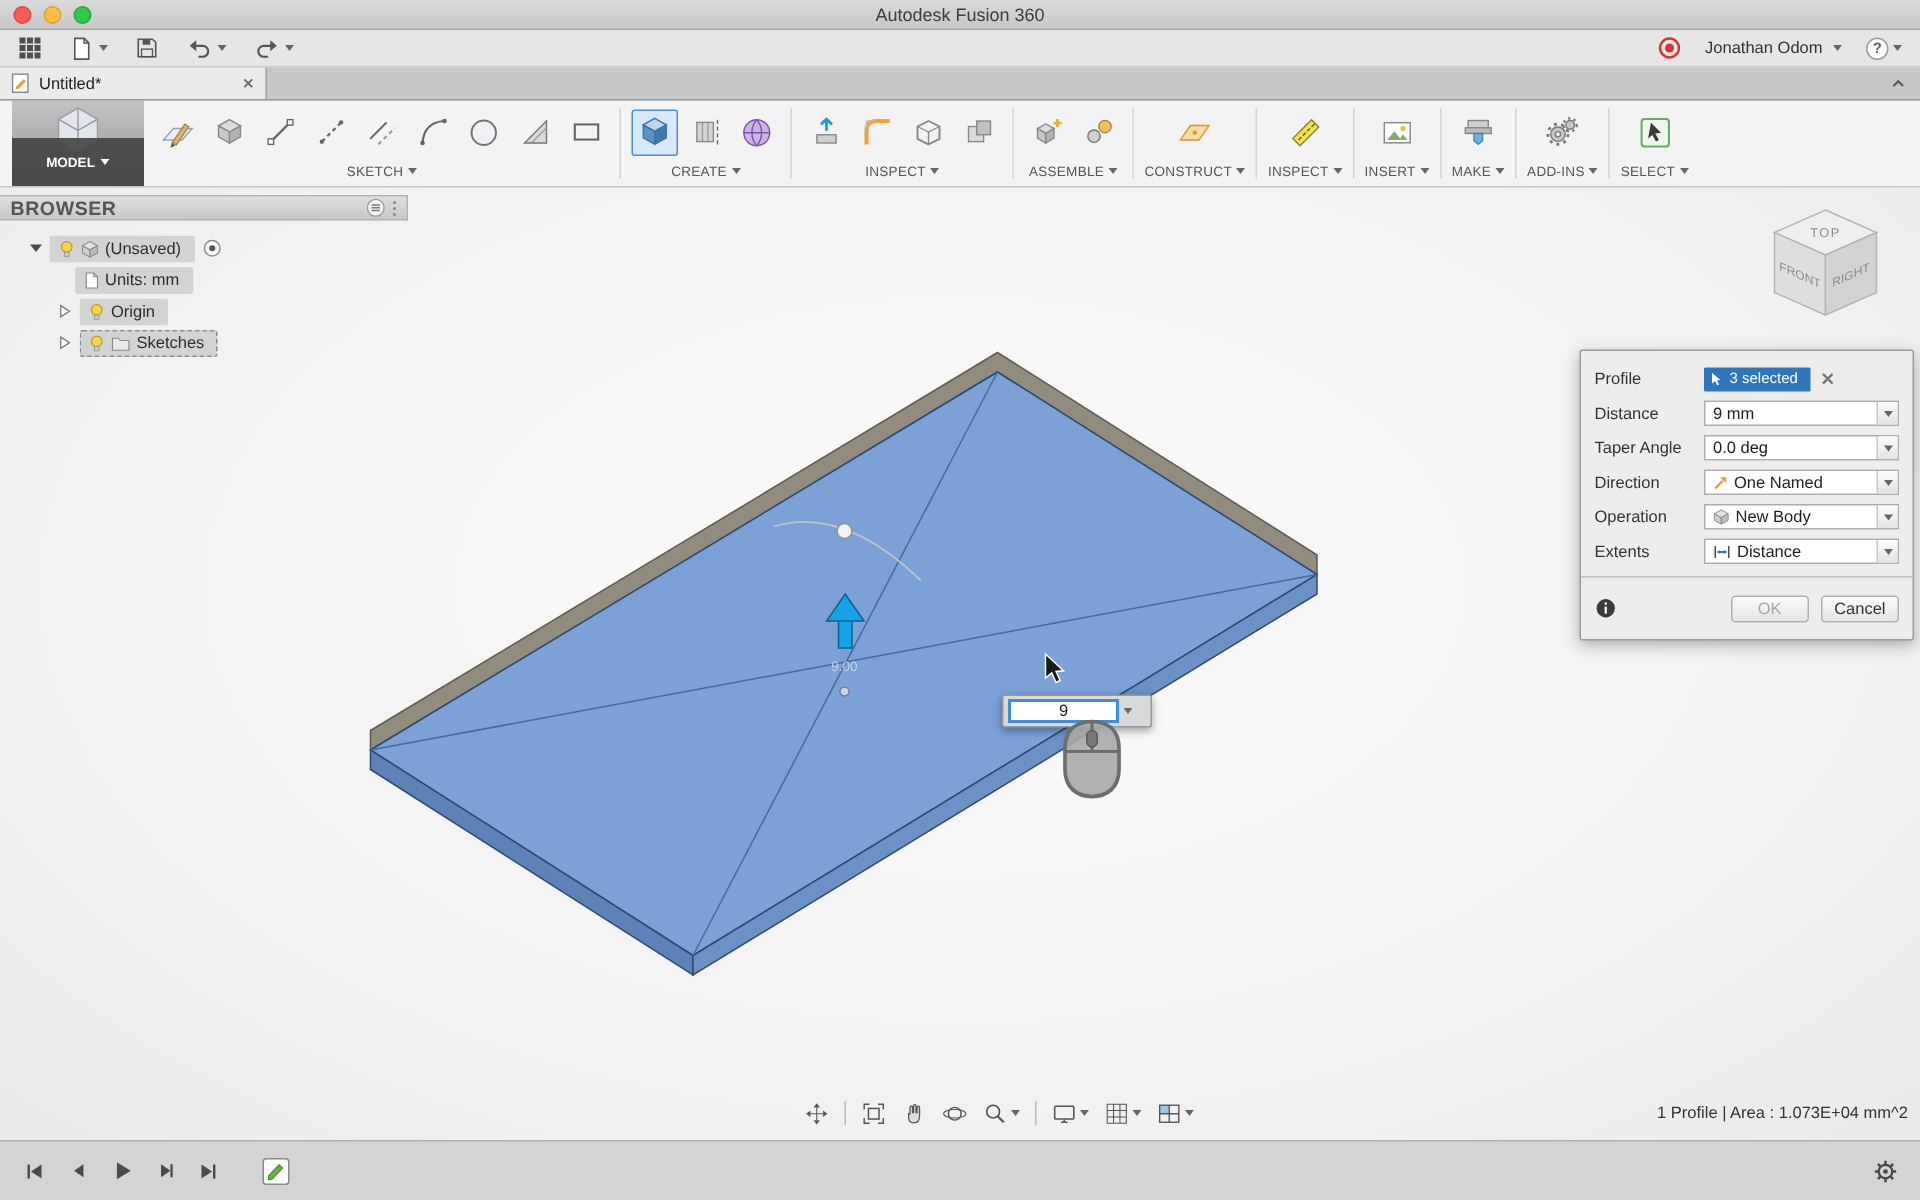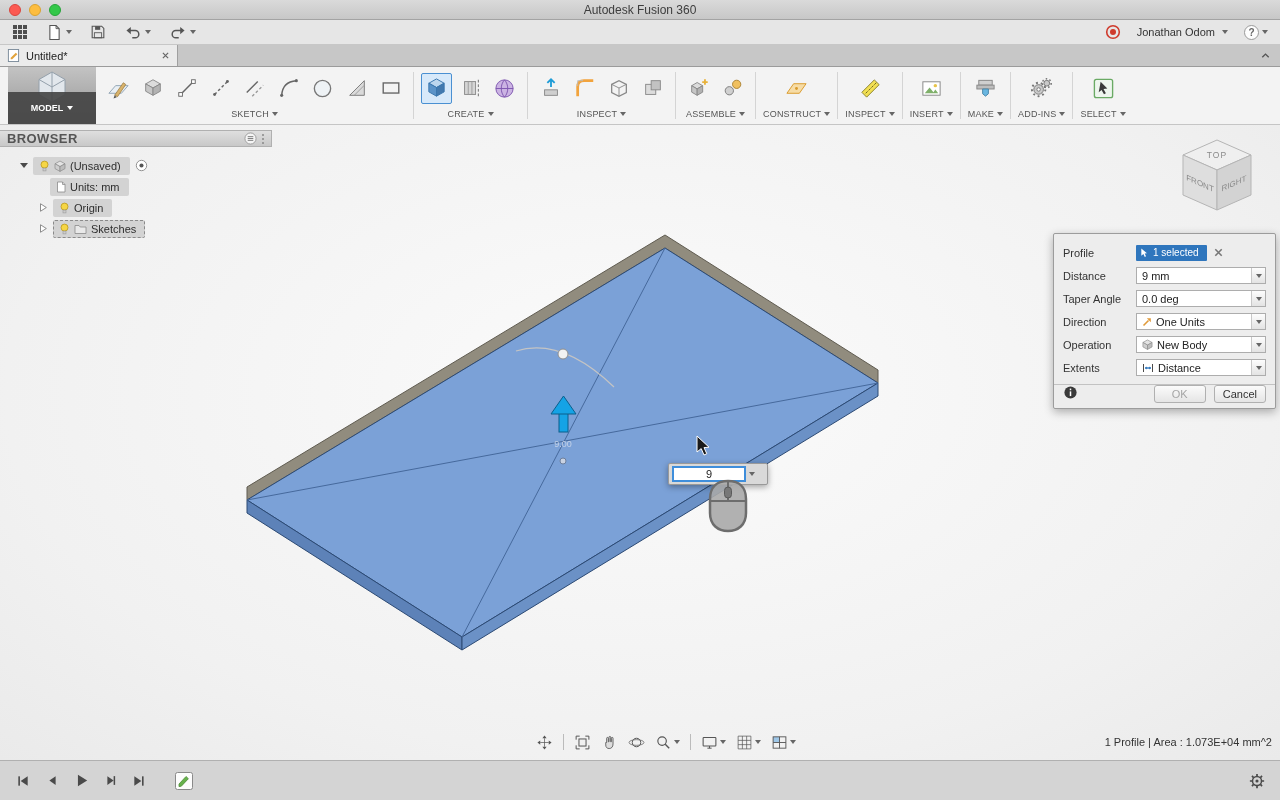--- a/index.html
+++ b/index.html
@@ -67,21 +67,21 @@
   .dlg{position:absolute;left:1053px;top:108px;width:223px;background:#ededed;border:1px solid #9c9c9c;border-radius:2px;box-shadow:0 3px 10px rgba(0,0,0,.3);z-index:10}
   .dlg-title{height:21px;background:linear-gradient(#ebebeb,#d3d3d3);border-bottom:1px solid #b5b5b5;display:flex;align-items:center;gap:6px;padding:0 7px}
   .dlg-title .dt{font-size:11px;font-weight:bold;color:#333;flex:1}
   .dlg-body{padding:7px 9px 5px}
   .frow{display:flex;align-items:center;height:23px}
   .flabel{width:73px;font-size:11px;color:#333;flex:none}
   .fctrl{flex:1;display:flex;align-items:center;gap:6px}
   .combo{flex:1;height:17px;background:#fff;border:1px solid #adadad;display:flex;align-items:center;gap:4px;font-size:11px;color:#222;padding-left:5px}
   .cmbarw{margin-left:auto;width:14px;height:15px;border-left:1px solid #c8c8c8;background:linear-gradient(#fdfdfd,#e3e3e3);display:flex;align-items:center;justify-content:center;flex:none}
   .badge{background:#2f76bd;color:#fff;font-size:10px;height:16px;display:flex;align-items:center;gap:4px;padding:0 8px 0 4px;border-radius:1px}
-  .dlg-foot{border-top:1px solid #c2c2c2;height:24px;display:flex;align-items:flex-start;gap:8px;padding:0 9px}
+  .dlg-foot{border-top:1px solid #c2c2c2;height:42px;display:flex;align-items:center;gap:8px;padding:0 9px}
   .spring{flex:1}
   .btn{height:18px;min-width:52px;border:1px solid #b0b0b0;border-radius:3px;background:linear-gradient(#fbfbfb,#e5e5e5);font-size:11px;color:#333;display:flex;align-items:center;justify-content:center;padding:0 8px}
   .btn.disabled{color:#a5a5a5}
 
   
   .dimbox{position:absolute;left:668px;top:338px;width:100px;height:22px;background:#d9d9d9;border:1px solid #999;border-radius:2px;box-shadow:0 2px 6px rgba(0,0,0,.35);display:flex;align-items:center;gap:3px;padding:2px 3px;z-index:8}
   .dimbox input{width:74px;height:16px;border:2px solid #3f8edb;font-size:11px;text-align:center;outline:none;padding:0;font-family:"Liberation Sans",sans-serif;color:#222;background:#fff}
 
   .mouseov{position:absolute;left:702px;top:352px;z-index:9}
   .cursorov{position:absolute;left:694px;top:310px;z-index:11}
@@ -560,21 +560,21 @@
 
   <div class="dlg">
     <div class="dlg-body">
       <div class="frow">
         <span class="flabel">Profile</span>
         <span class="fctrl">
           <span class="badge">
             <svg width="9" height="10" viewBox="0 0 9 11">
                 <path d="M1 .5v8l2.3-1.9 1.5 3.2 1.4-.7L4.7 6 7.2 5.8Z" fill="#fff"></path>
               </svg>
-            <span>1 selected</span>
+            <span>3 selected</span>
           </span>
           <svg width="11" height="11" viewBox="0 0 12 12">
               <path d="M2.5 2.5l7 7M9.5 2.5l-7 7" stroke="#777" stroke-width="1.7"></path>
             </svg>
         </span>
       </div>
       <div class="frow">
         <span class="flabel">Distance</span>
         <span class="fctrl">
           <span class="combo">
@@ -597,21 +597,21 @@
         </span>
       </div>
       <div class="frow">
         <span class="flabel">Direction</span>
         <span class="fctrl">
           <span class="combo">
             <svg width="10" height="10" viewBox="0 0 10 10">
                 <path d="M1.5 8.5 6.5 3.5" stroke="#e09a3a" stroke-width="1.6"></path>
                 <path d="M4.8 1.2h4v4Z" fill="#e09a3a"></path>
               </svg>
-            <span>One Units</span>
+            <span>One Named</span>
             <span class="cmbarw">
                 <span class="car"></span>
               </span>
           </span>
         </span>
       </div>
       <div class="frow">
         <span class="flabel">Operation</span>
         <span class="fctrl">
           <span class="combo">

